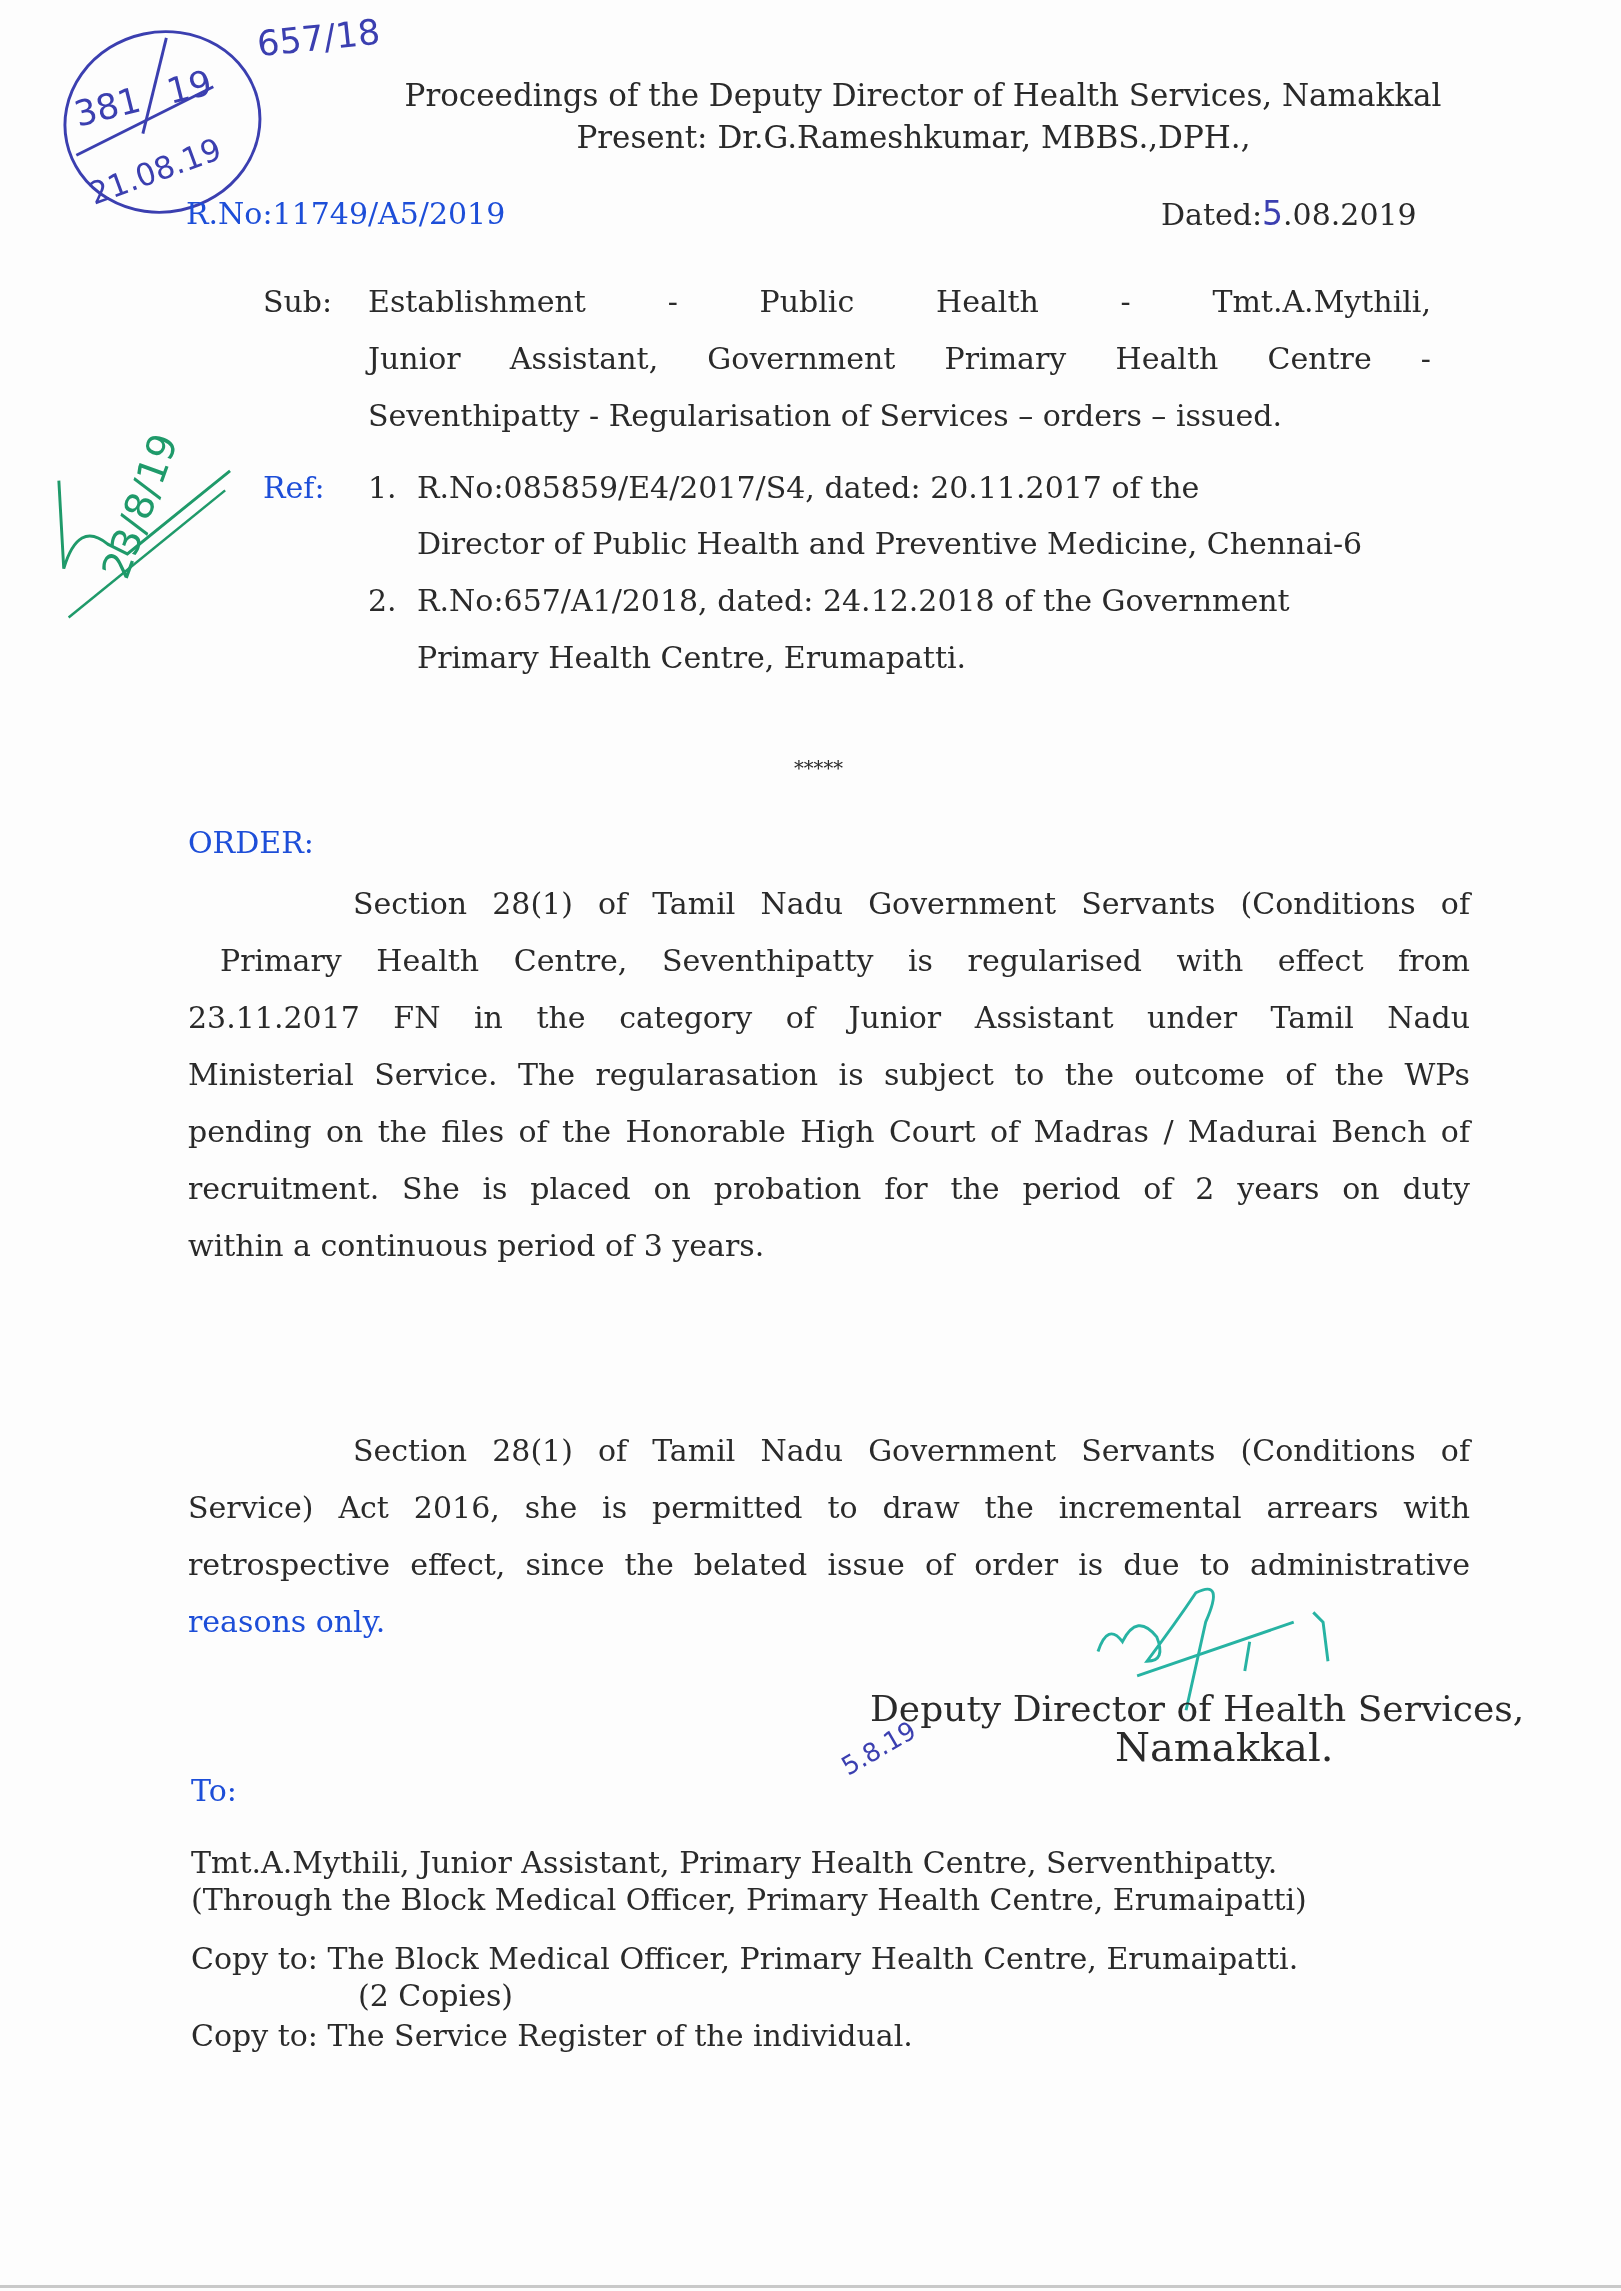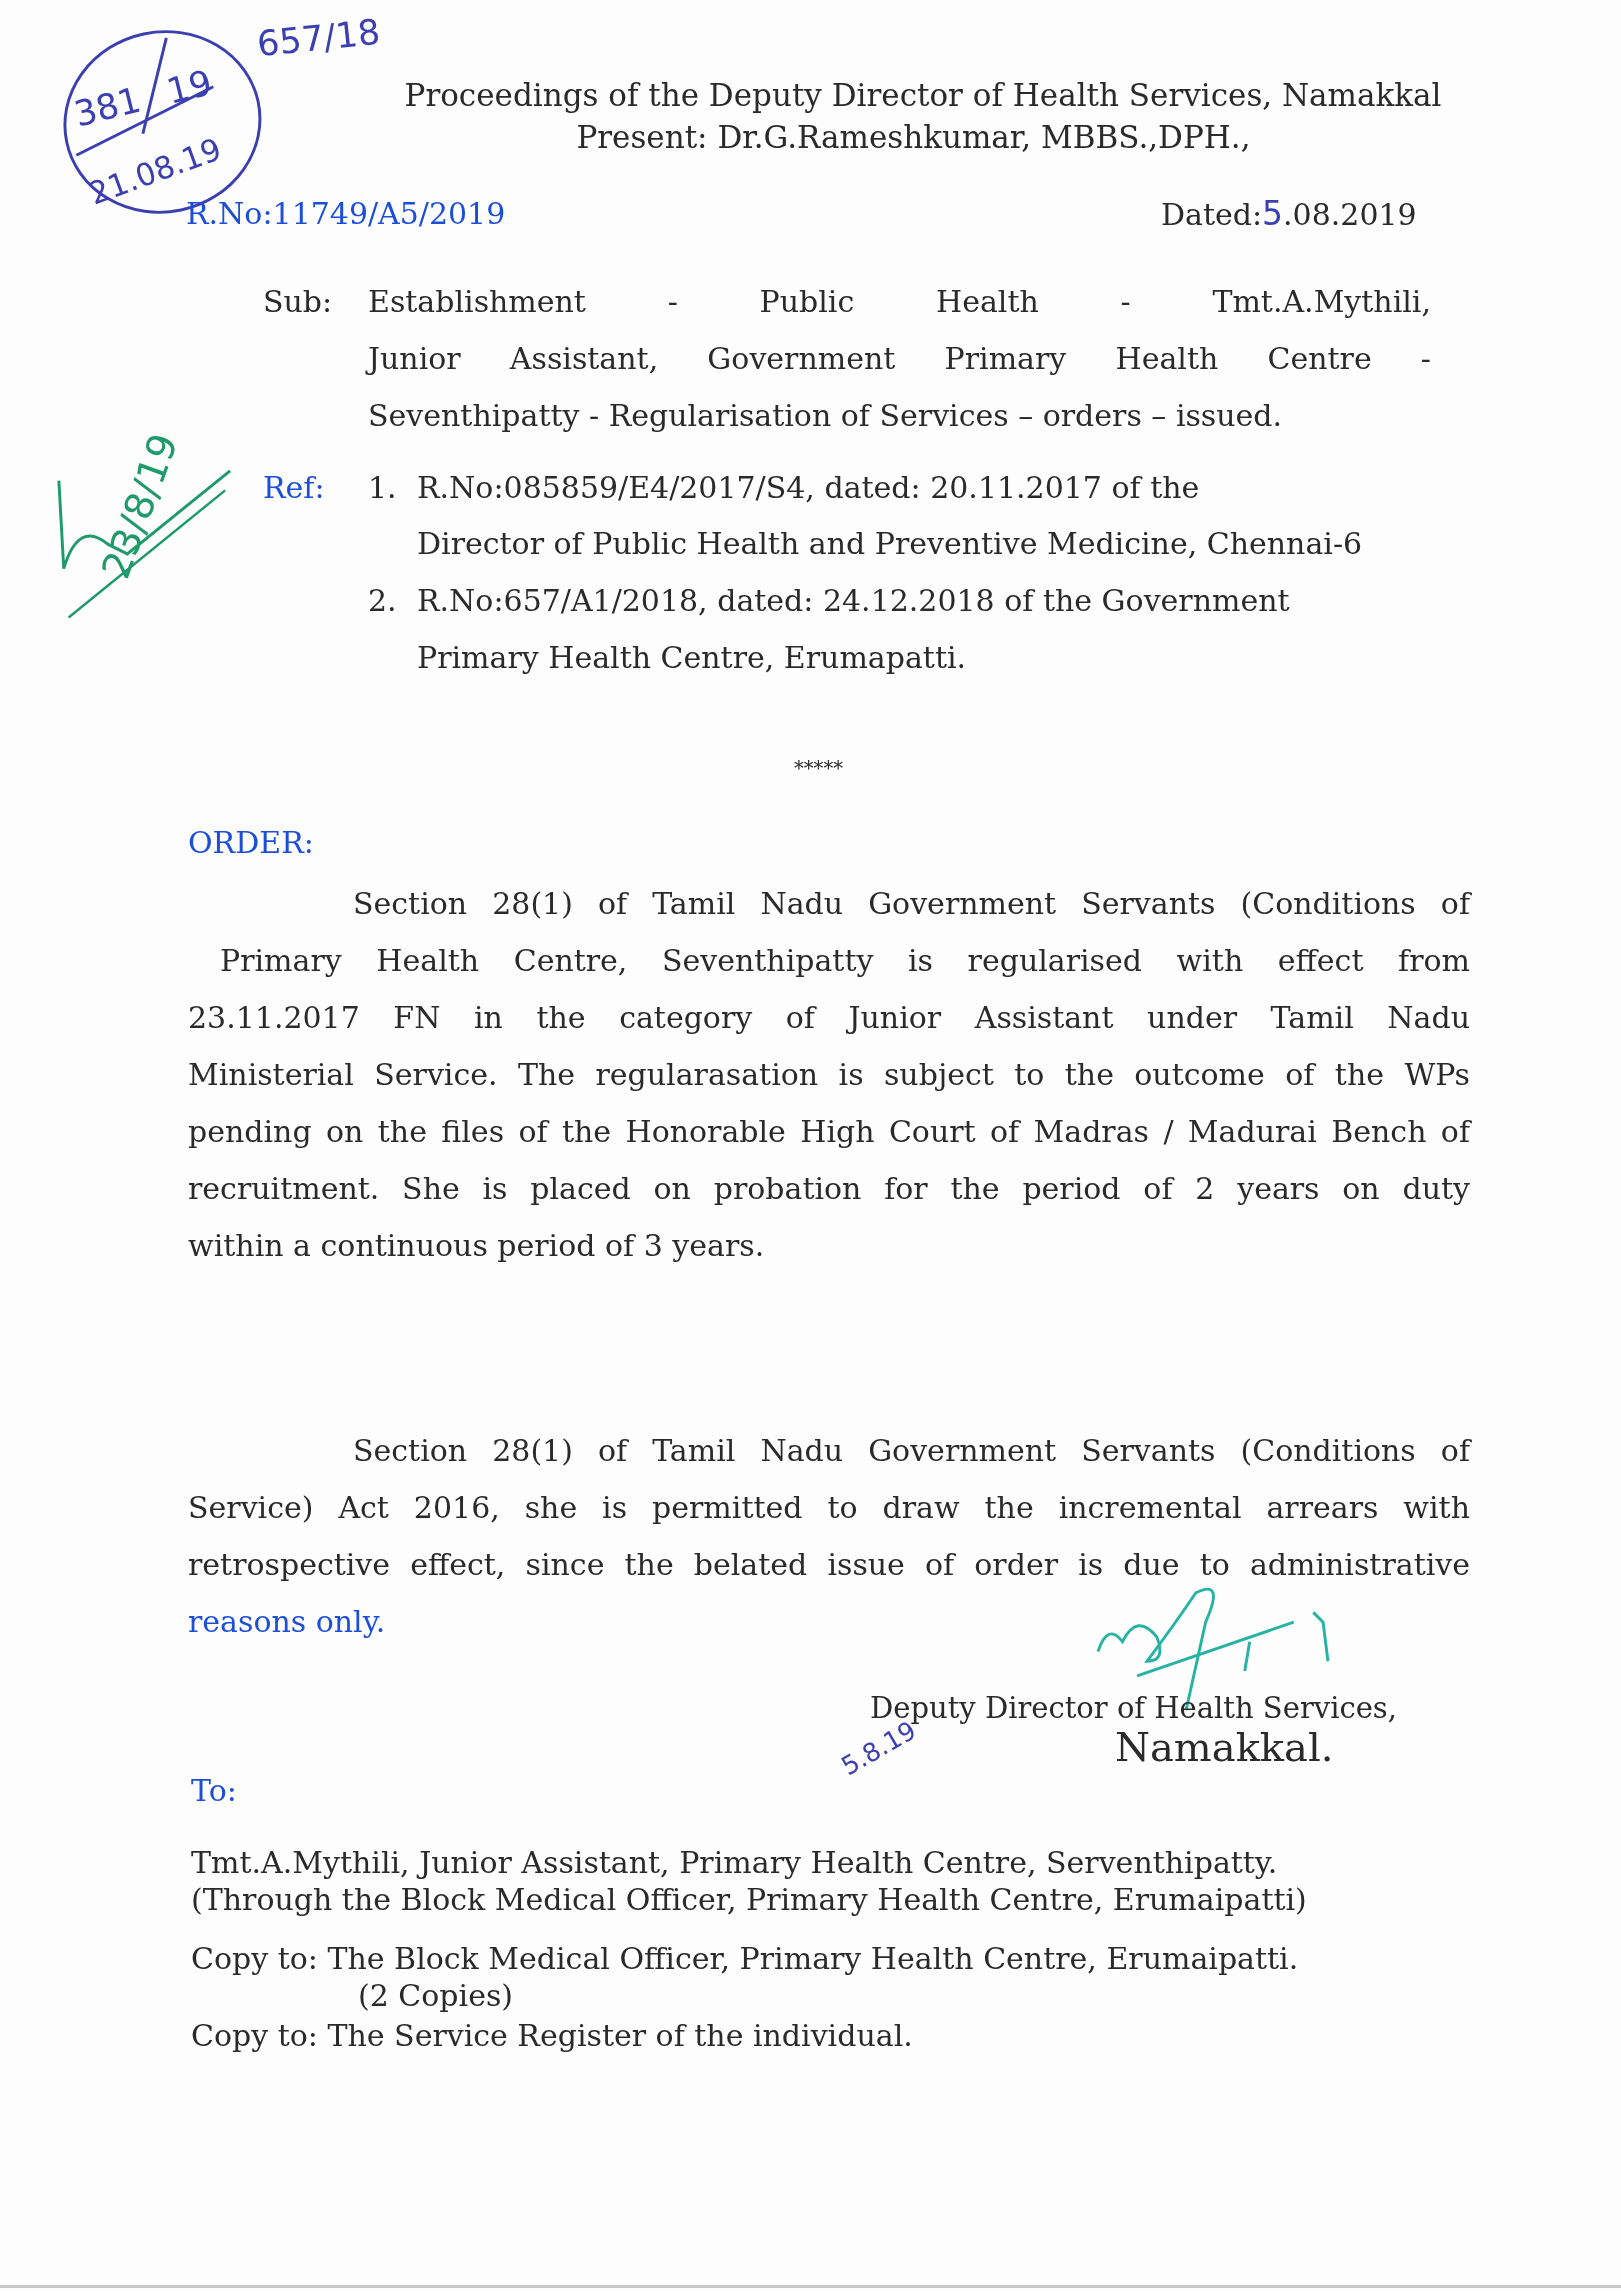--- a/index.html
+++ b/index.html
@@ -83,21 +83,21 @@
   <div class="txt light" style="height:57px;">reasons only.</div>
 </div>
 
 <div class="abs" style="left:1078px;top:1583px;width:314px;height:137px;">
   <svg width="314" height="137" viewBox="0 0 320 140">
     <path d="M20 70 Q30 40 45 60 Q60 30 80 55 Q90 80 70 80 Q100 40 120 10 Q150 -5 130 40 L110 130" fill="none" stroke="#27b3a3" stroke-width="3"></path>
     <path d="M60 95 L220 40" fill="none" stroke="#27b3a3" stroke-width="3"></path>
     <path d="M175 60 L170 90 M240 30 L250 40 L255 80" fill="none" stroke="#27b3a3" stroke-width="3"></path>
   </svg>
 </div>
-<div class="abs txt" style="left:870px;top:1689px;font-size:29px;">Deputy Director of Health Services,</div>
+<div class="abs txt" style="left:870px;top:1689px;font-size:36px;">Deputy Director of Health Services,</div>
 <div class="abs txt" style="left:1115px;top:1728px;font-size:40px;">Namakkal.</div>
 <span class="abs stamp-text" style="left:838px;top:1733px;font-size:25.5px;transform:rotate(-30deg);">5.8.19</span>
 
 <div class="abs txt light" style="left:191px;top:1771px;">To:</div>
 <div class="abs txt" style="left:191px;top:1843px;">Tmt.A.Mythili, Junior Assistant, Primary Health Centre, Serventhipatty.</div>
 <div class="abs txt" style="left:191px;top:1880px;">(Through the Block Medical Officer, Primary Health Centre, Erumaipatti)</div>
 <div class="abs txt" style="left:191px;top:1939px;">Copy to: The Block Medical Officer, Primary Health Centre, Erumaipatti.</div>
 <div class="abs txt" style="left:358px;top:1976px;">(2 Copies)</div>
 <div class="abs txt" style="left:191px;top:2016px;">Copy to: The Service Register of the individual.</div>
 

